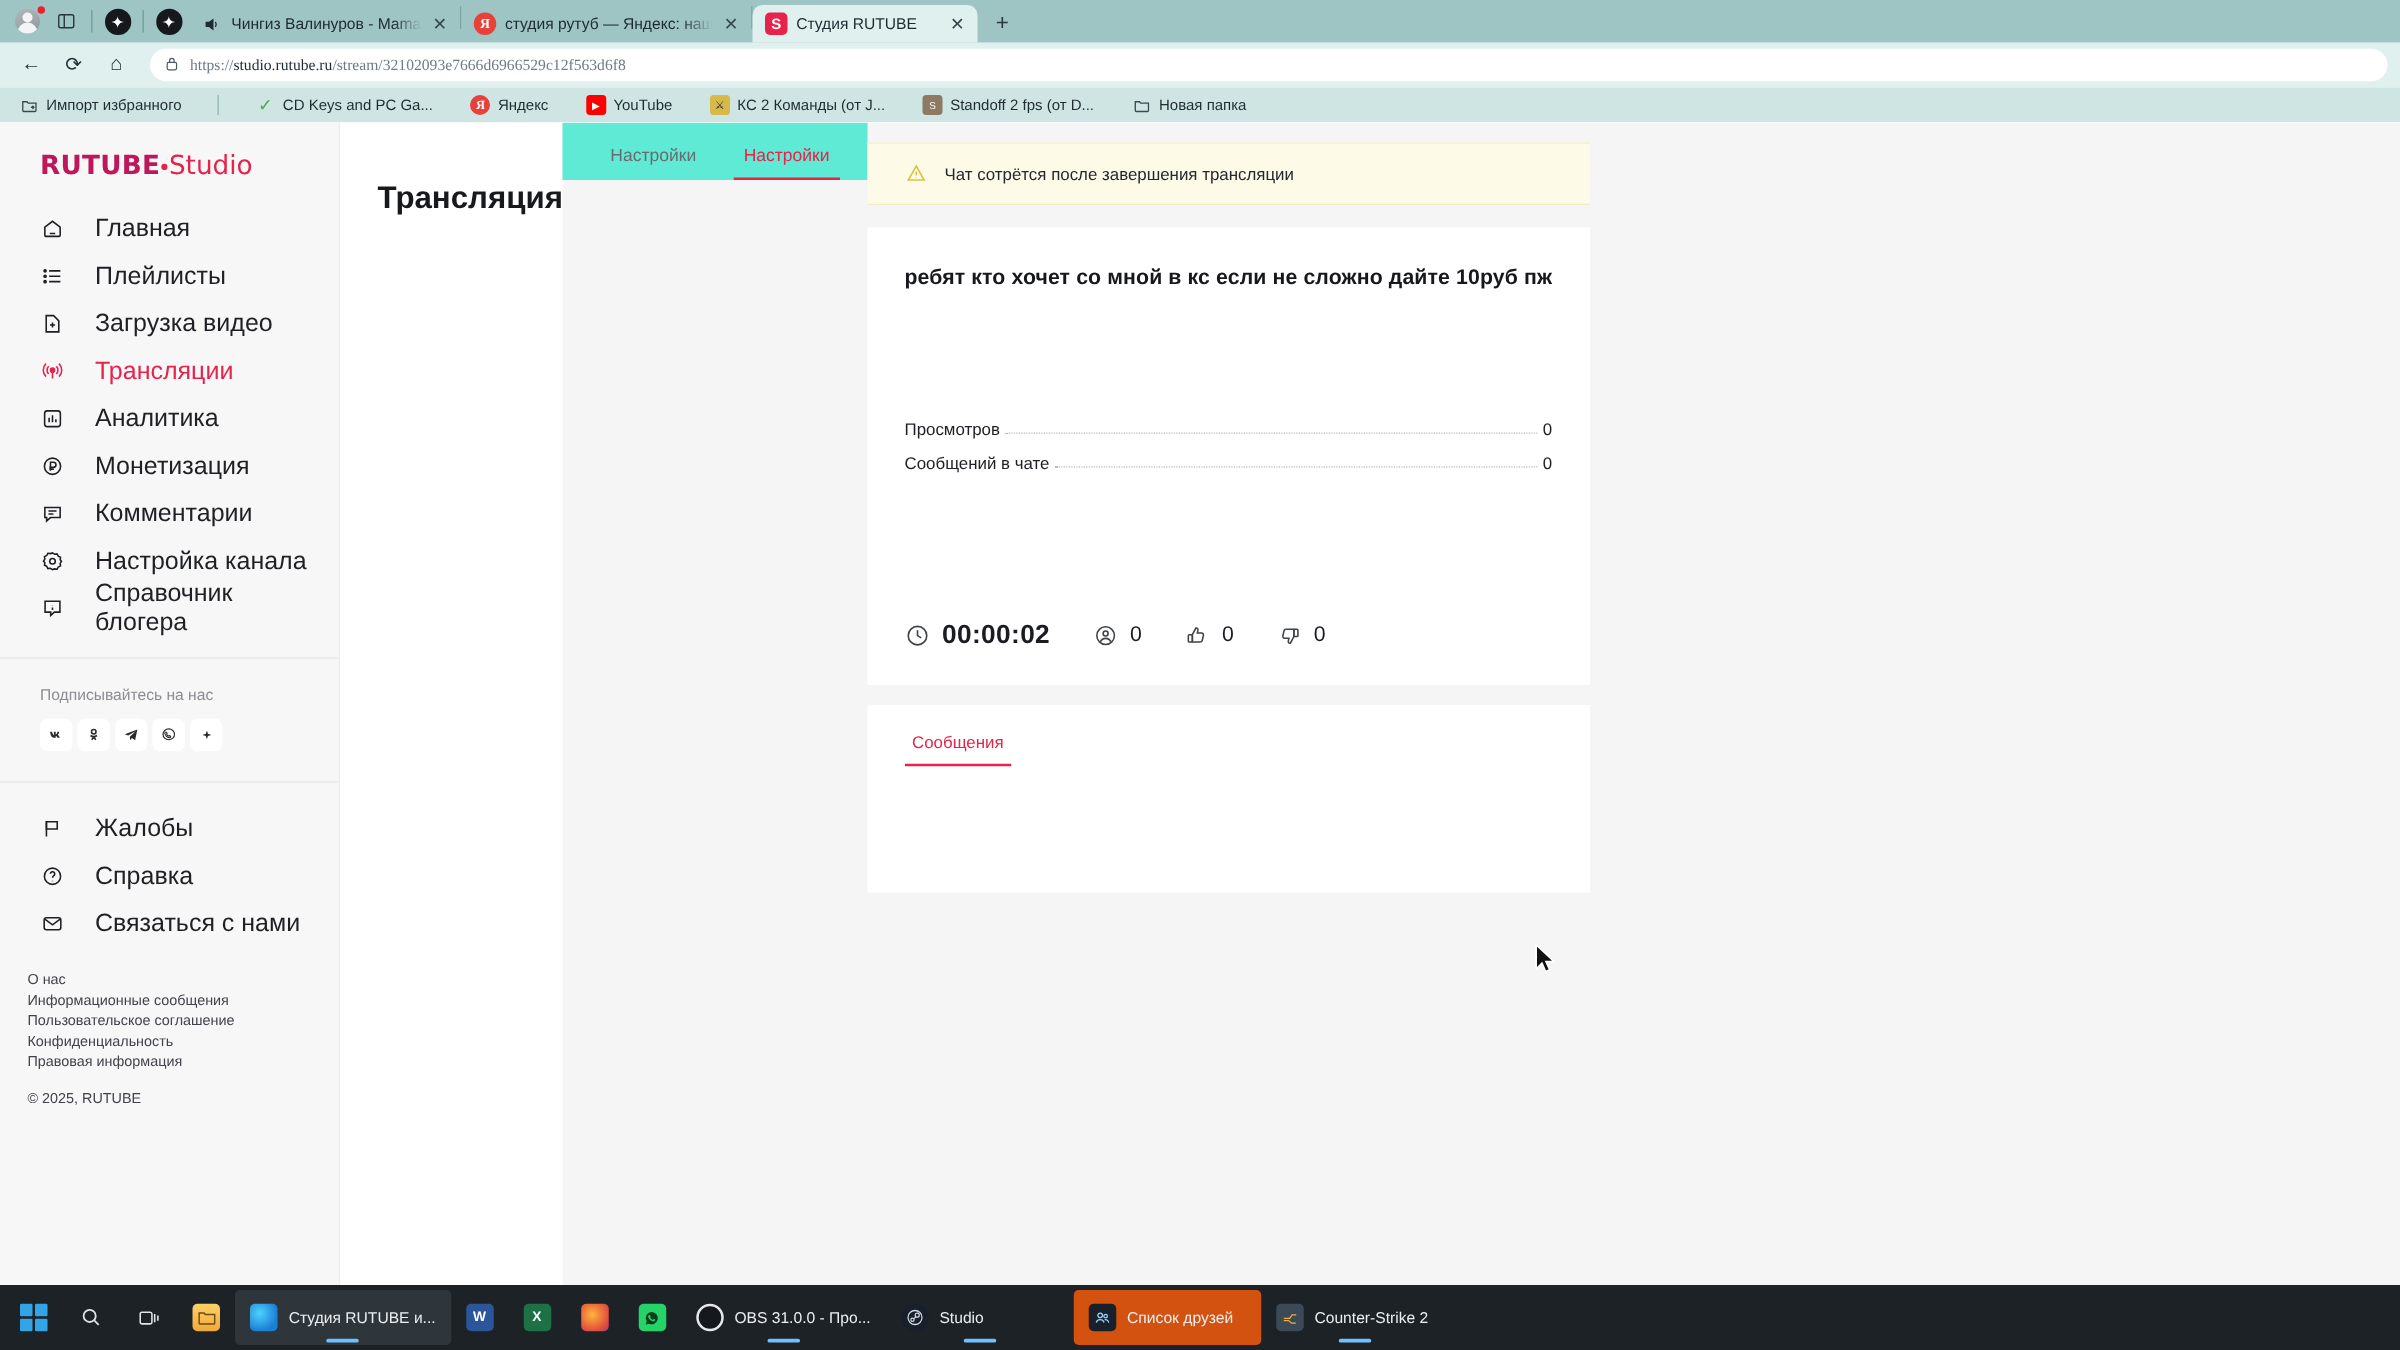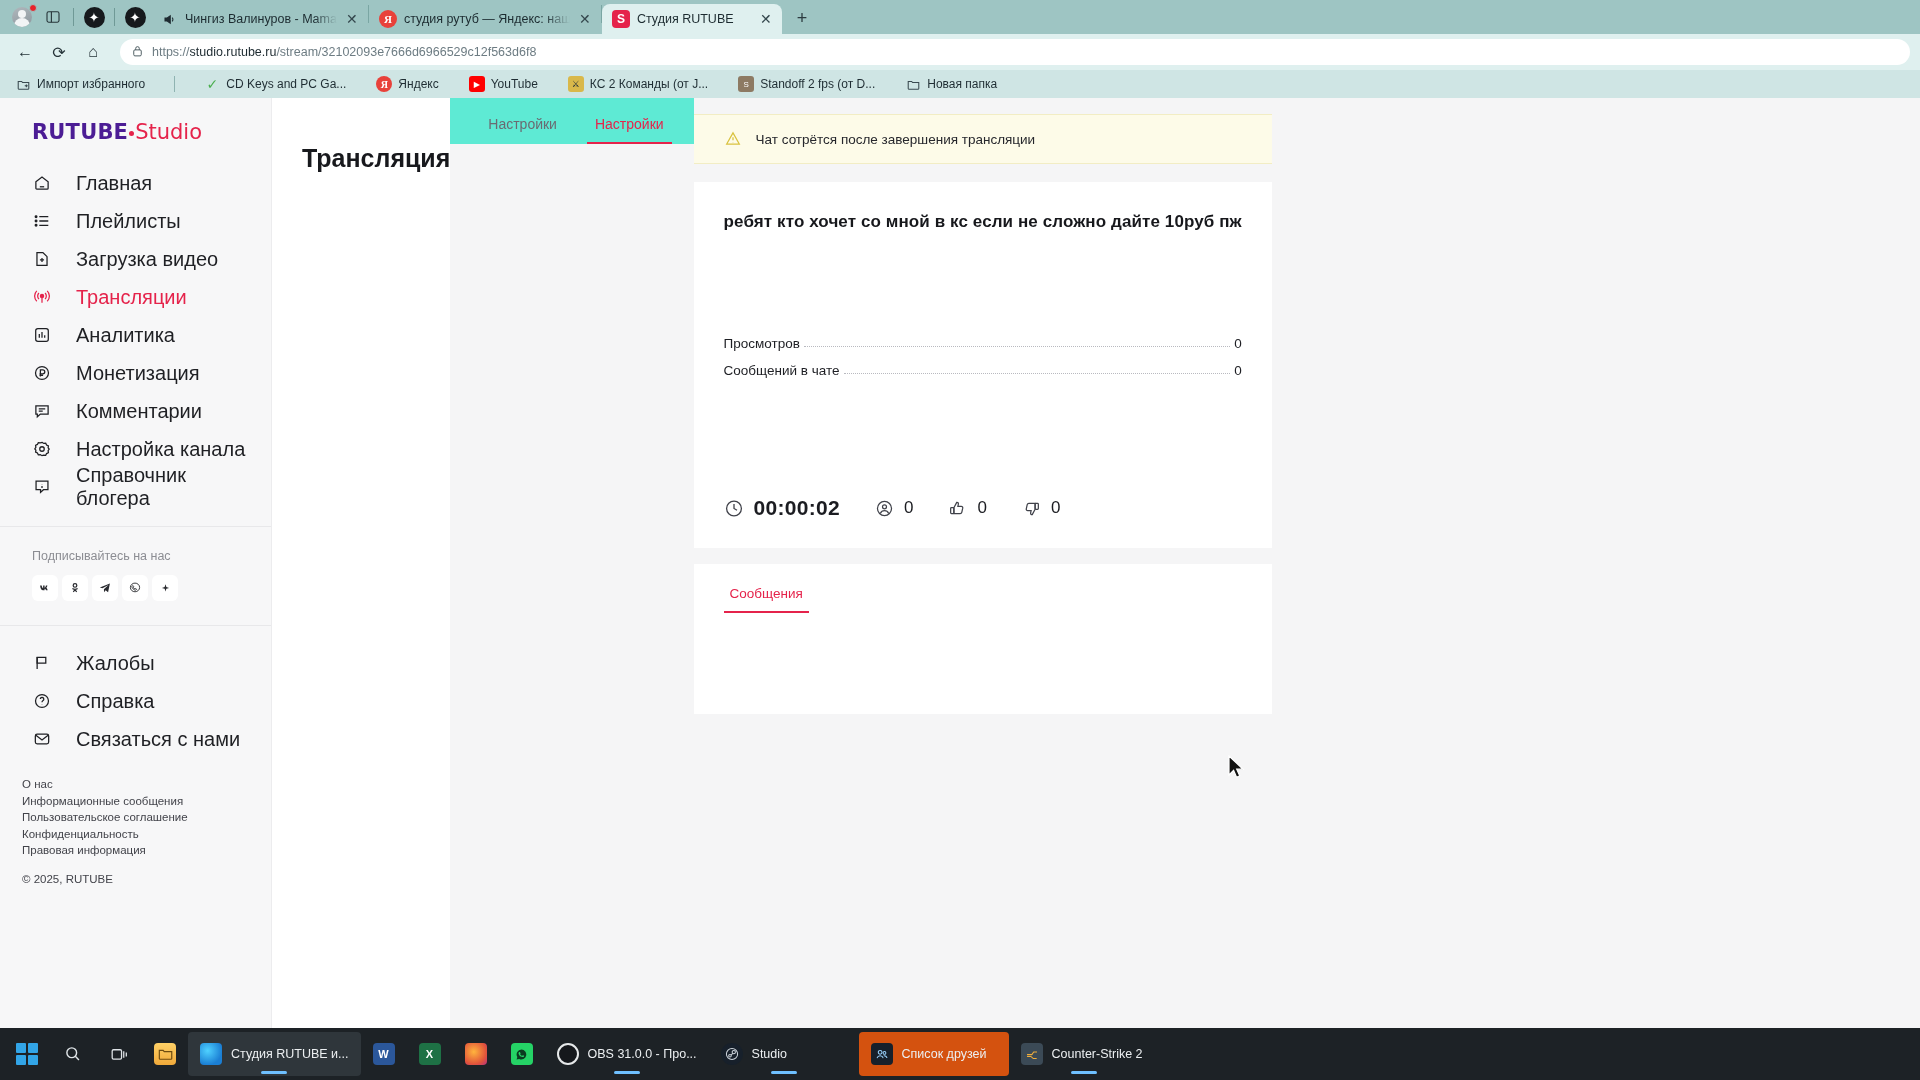--- a/index.html
+++ b/index.html
@@ -51,21 +51,21 @@
   .tab-sep { width:1px;height:18px;background:#7aa6a3;align-self:center;margin-bottom:6px;}
   .newtab { width:28px;height:28px;display:flex;align-items:center;justify-content:center;font-size:18px;color:#2c3b40;margin:0 0 2px 6px;}
 
   .navbar {
     height: 36px; background: #dff0ef; display: flex; align-items: center;
     padding: 0 10px; gap: 4px; flex: 0 0 36px;
   }
   .nav-ico { width: 30px; height: 28px; display:flex;align-items:center;justify-content:center; color:#253338; font-size:16px; }
   .omnibox {
     flex: 1; height: 26px; background: #fff; border-radius: 13px; display: flex; align-items: center;
-    padding: 0 12px; gap: 9px; margin-left: 8px; font-size: 12.5px; color:#3c4a50;
+    padding: 0 12px; gap: 9px; margin-left: 8px; font-size: 12.5px; color:#3c4a50;font-family:Liberation Serif, serif;
   }
   .lock { font-size: 11px; color:#4b5a60; }
   .url-dim { color: #6d7c83; }
   .url-strong { color: #1d2a30; }
 
   .bookmarks {
     height: 28px; background: #cfe5e4; display: flex; align-items: center;
     padding: 0 8px; gap: 16px; font-size: 12px; color: #1f2d33; flex: 0 0 28px;
   }
   .bm { display: flex; align-items: center; gap: 6px; padding: 3px 7px; border-radius: 4px; white-space: nowrap; }
@@ -80,21 +80,21 @@
 
   
   .page { flex: 1; display: flex; background: #ffffff; overflow: hidden; position: relative; }
 
   
   .sidebar {
     width: 272px; flex: 0 0 272px; background: #f7f7f8; border-right: 1px solid #ececee;
     display: flex; flex-direction: column; padding: 0; overflow: hidden;
   }
   .logo { padding: 22px 0 16px 32px; display: flex; align-items: center; }
-  .logo-main { font-size: 21px; font-weight: 800; letter-spacing: .2px; color:#4c1d95; font-family:"DejaVu Sans", sans-serif; }
+  .logo-main { font-size: 21px; font-weight: 800; letter-spacing: .2px; color:#be185d; font-family:"DejaVu Sans", sans-serif; }
   .logo-dot { width:5px;height:5px;border-radius:50%;background:#e5234b;display:inline-block;vertical-align:top;margin:2px 1px 0 1px; }
   .logo-studio { font-size: 21px; font-weight: 500; color:#e5234b; font-family:"DejaVu Sans", sans-serif;}
 
   .nav-list { padding: 4px 0 10px 0; }
   .nav-item {
     display: flex; align-items: center; gap: 24px; height: 38px;
     padding: 0 16px 0 32px; font-size: 20px; color: #1f2024; cursor: default;
   }
   .nav-item.active { color: #e5234b; }
   .nav-item .ni { width: 20px; height: 20px; flex: 0 0 20px; display: flex; align-items: center; justify-content: center; }

